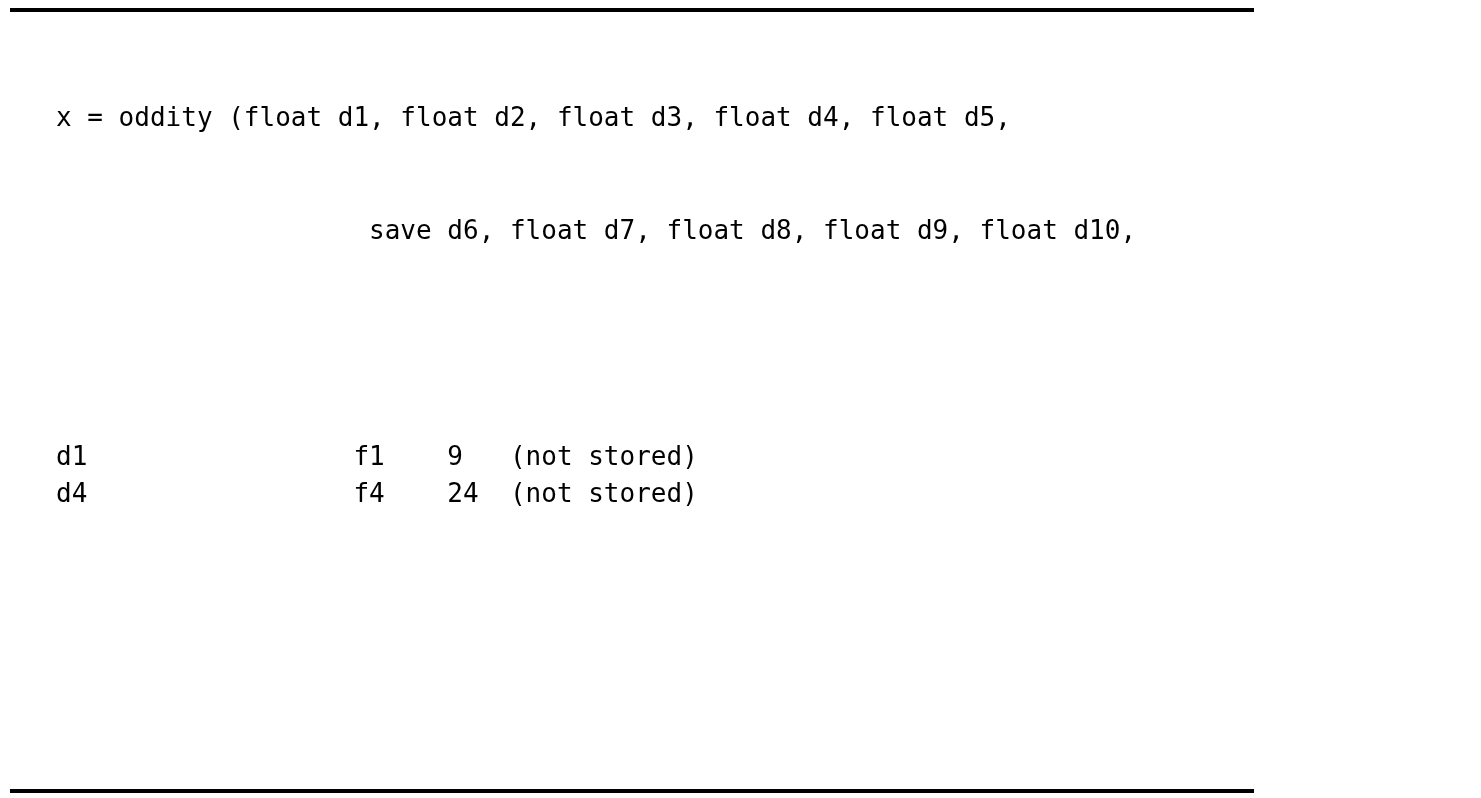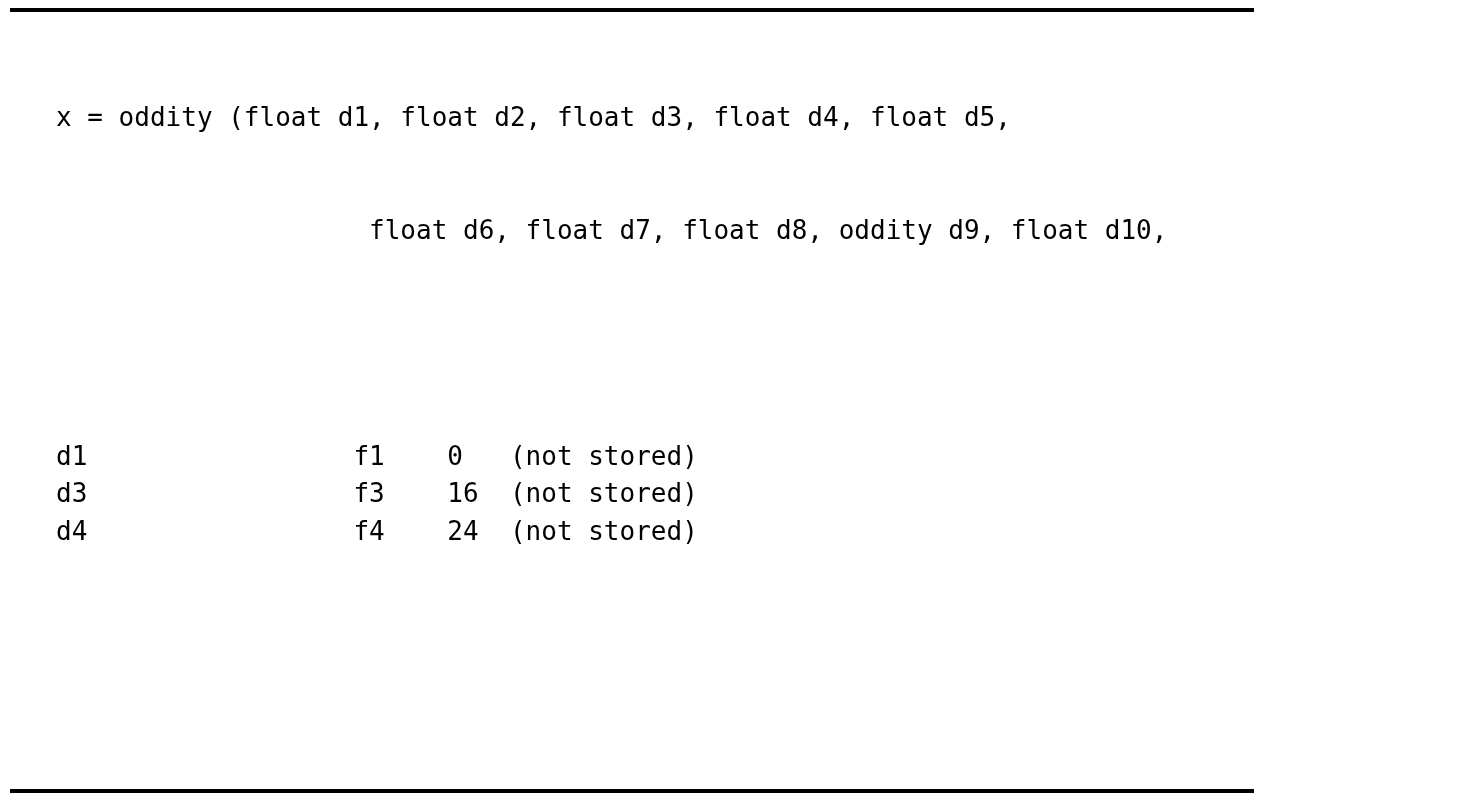--- a/index.html
+++ b/index.html
@@ -40,19 +40,19 @@
   }
 </style>
 </head>
 <body>
 
 <div class="figure">
   <div class="rule rule-top"></div>
 
   <div class="codeblock">
     <div class="line">x = oddity (float d1, float d2, float d3, float d4, float d5,</div>
-    <div class="line">                    float d6, float d7, float d8, oddity d9, float d10,</div>
+    <div class="line">                    save d6, float d7, float d8, float d9, float d10,</div>
     <div class="line"></div>
-    <div id="rows"><div class="line">d1                 f1    0   (not stored)</div><div class="line">d3                 f3    16  (not stored)</div><div class="line">d4                 f4    24  (not stored)</div></div>
+    <div id="rows"><div class="line">d1                 f1    9   (not stored)</div><div class="line">d4                 f4    24  (not stored)</div></div>
   </div>
 
   <div class="rule rule-bottom"></div>
 </div>
 
 </body></html>

